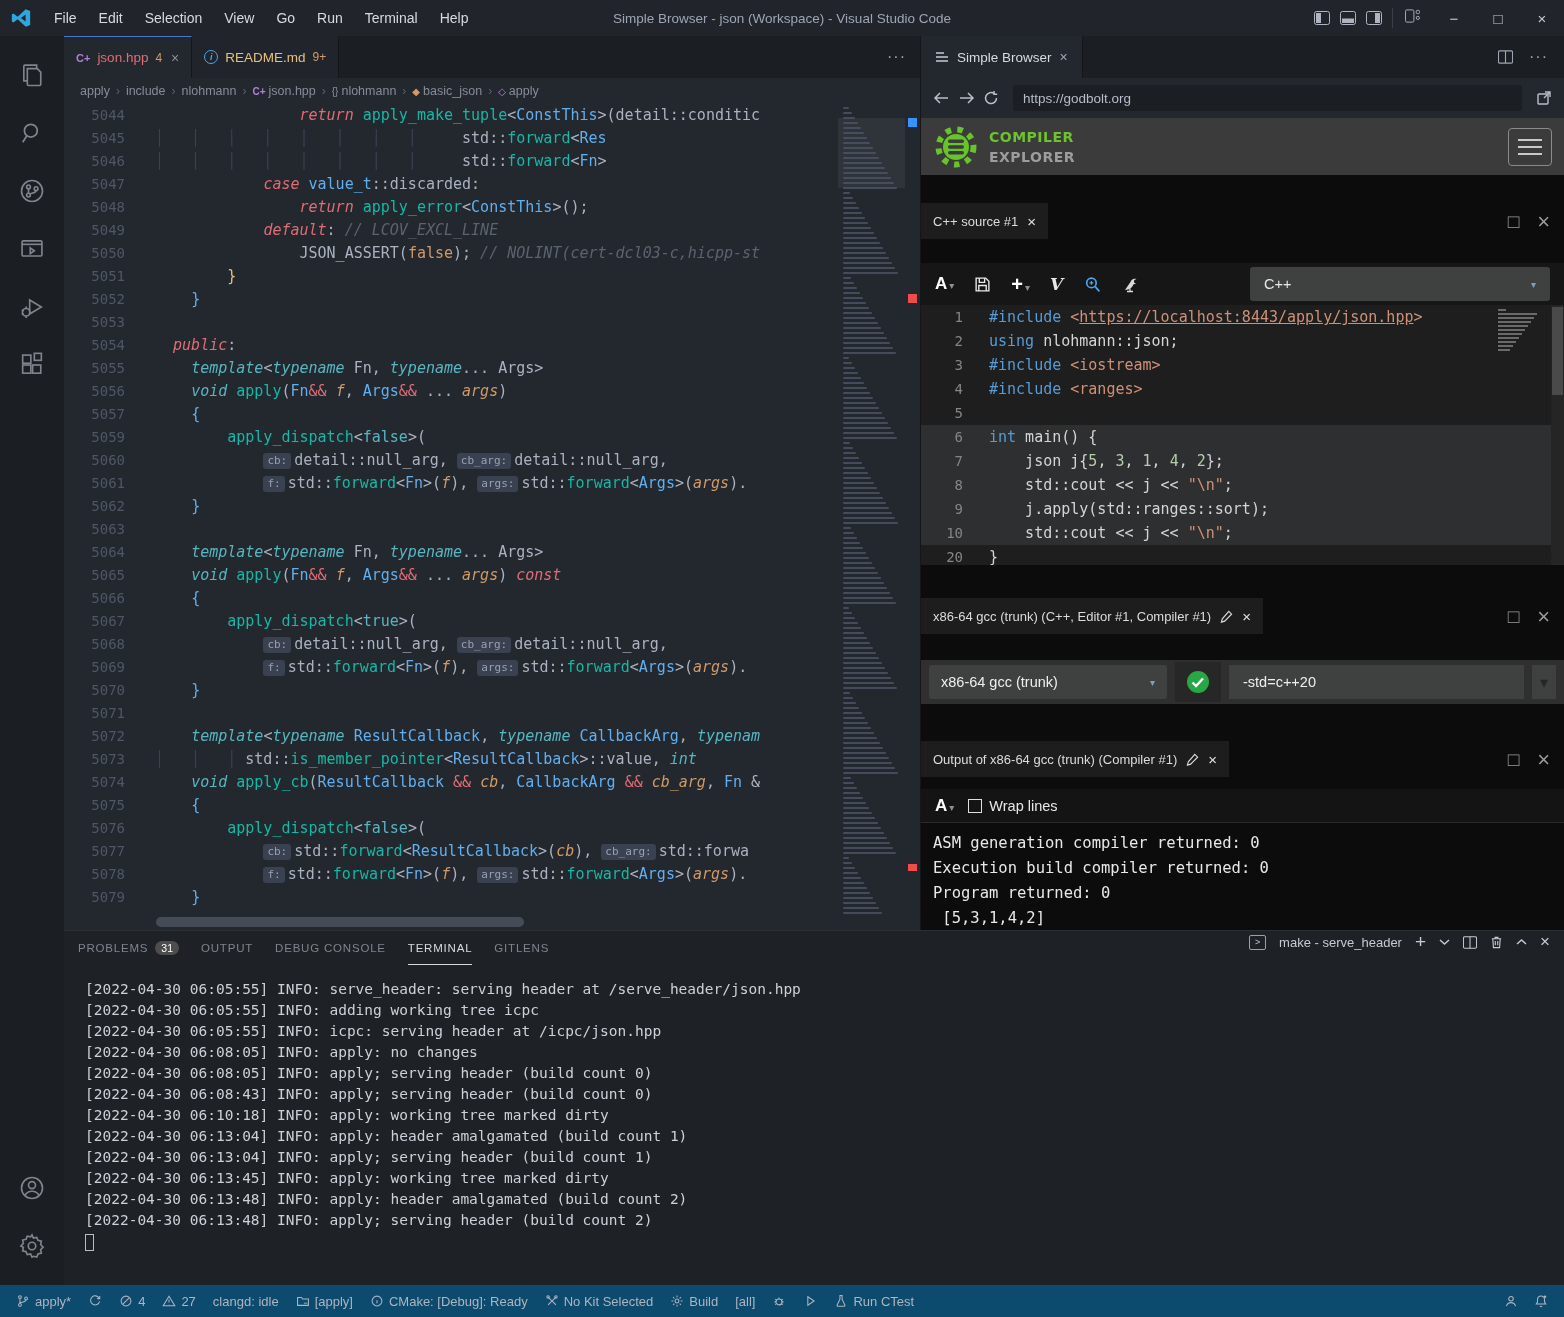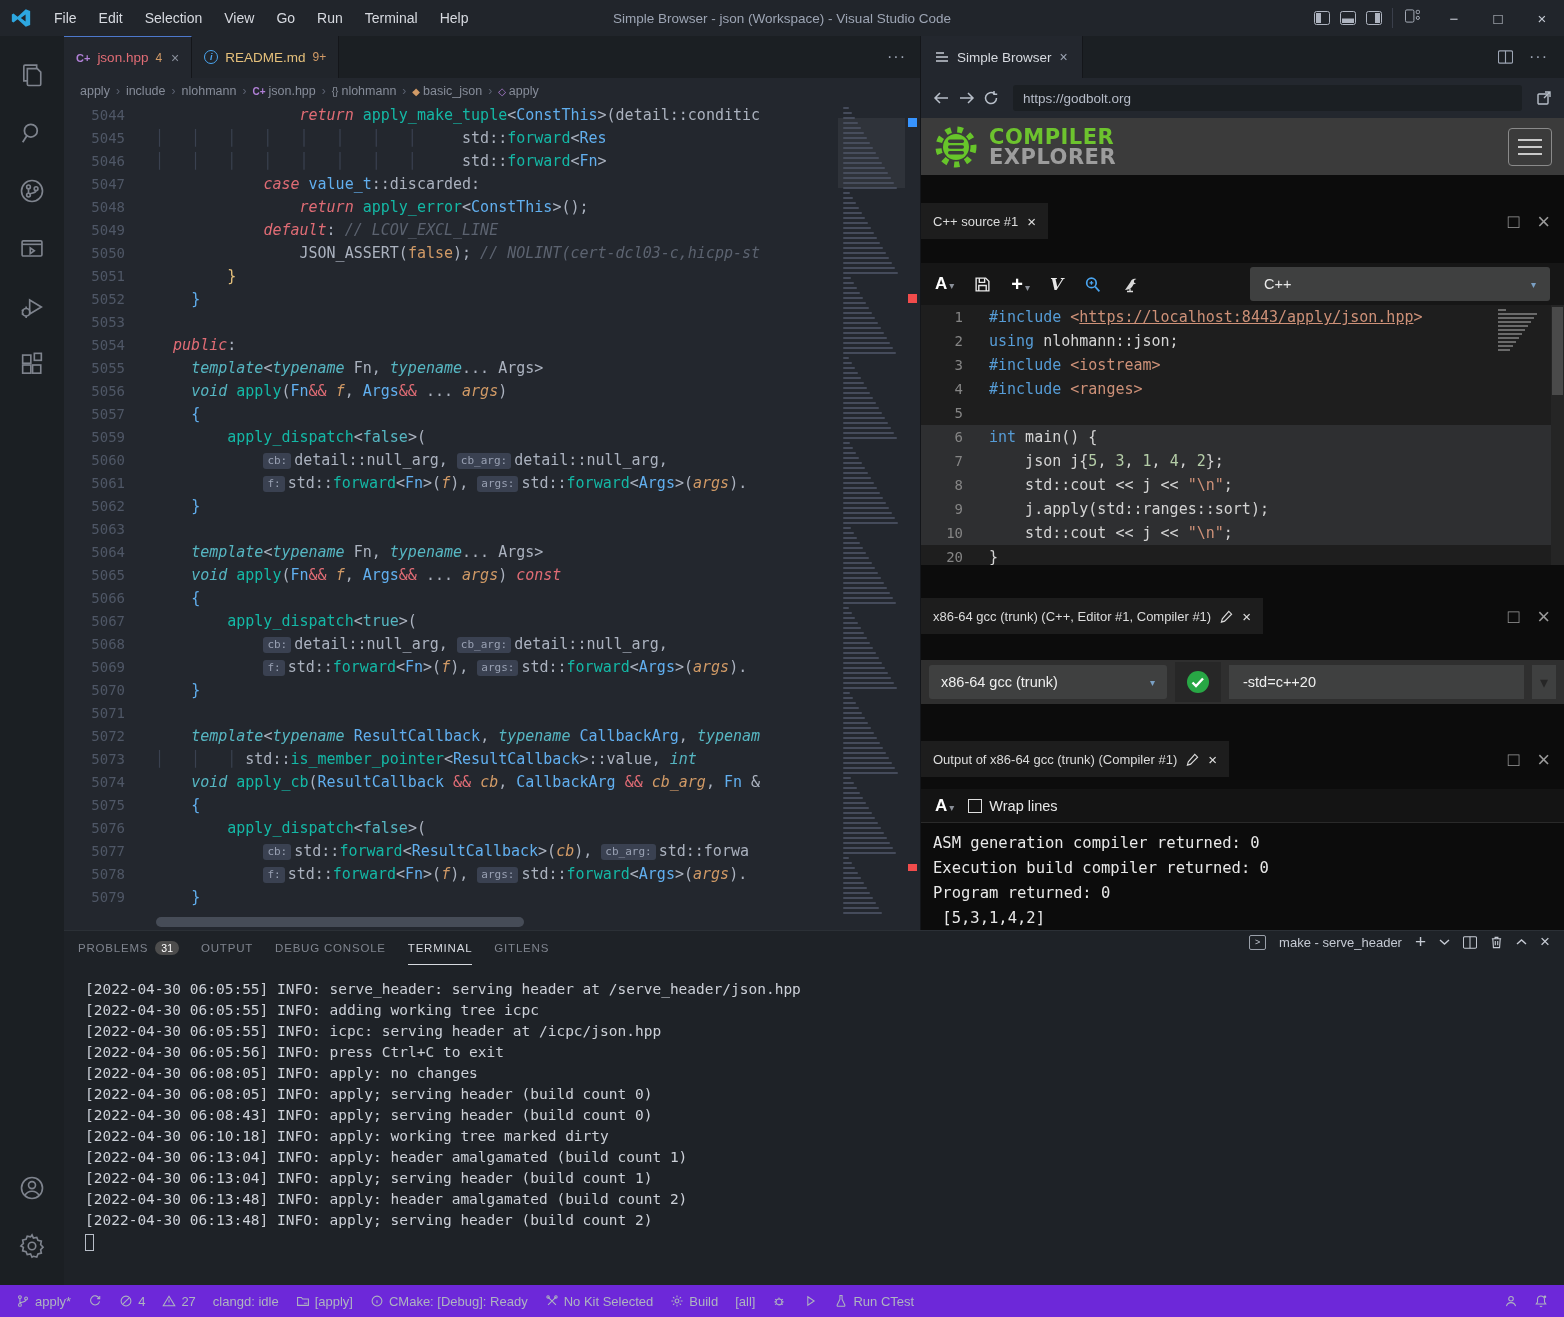--- a/index.html
+++ b/index.html
@@ -72,21 +72,21 @@
   .browser{flex:1;display:flex;flex-direction:column;border-left:1px solid #14161a;min-width:0;}
   .btabbar{height:42px;background:#1b1f23;display:flex;align-items:stretch;}
   .btab{display:flex;align-items:center;gap:8px;background:#23272e;padding:0 14px;font-size:13.5px;color:#d7dae0;border-right:1px solid #14161a;}
   .btab .x{color:#9da5b4;font-size:14px;}
   .btab-actions{margin-left:auto;display:flex;align-items:center;gap:16px;padding-right:16px;color:#9da5b4;}
   .bnav{height:40px;background:#23272e;display:flex;align-items:center;gap:8px;padding:0 12px;}
   .bnav .nav-ic{color:#b8bfc9;display:flex;align-items:center;}
   .urlfield{flex:1;height:26px;background:#1b1f23;border-radius:3px;color:#b6bcc8;font-size:13.5px;display:flex;align-items:center;padding:0 10px;margin:0 6px;}
   .bpage{flex:1;background:#0c0c0c;display:flex;flex-direction:column;min-height:0;}
   .cehead{height:57px;background:#3b3b3b;display:flex;align-items:center;padding:0 12px;flex:0 0 57px;}
-  .brand{display:flex;flex-direction:column;margin-left:10px;font-weight:900;font-size:21px;line-height:20px;letter-spacing:.5px;font-family:"DejaVu Sans",sans-serif;}
+  .brand{display:flex;flex-direction:column;margin-left:10px;font-weight:900;font-size:14px;line-height:20px;letter-spacing:.5px;font-family:"DejaVu Sans",sans-serif;}
   .brand .w1{color:#6dc32e;}
   .brand .w2{color:#9d9d9d;}
   .hamb{margin-left:auto;width:44px;height:38px;border:1px solid #8a8a8a;border-radius:4px;display:flex;flex-direction:column;justify-content:center;align-items:center;gap:5px;}
   .hamb b{display:block;width:24px;height:2px;background:#c9c9c9;}
 
   .pane-headrow{height:36px;background:#0c0c0c;display:flex;align-items:flex-start;position:relative;margin-top:28px;}
   .pane-tab{background:#1d1d1d;height:36px;display:flex;align-items:center;gap:9px;padding:0 12px;color:#dcdcdc;font-size:13px;}
   .pane-tab .x{font-size:15px;color:#e0e0e0;}
   .pane-winbtns{position:absolute;right:14px;top:6px;display:flex;gap:18px;color:#9a9a9a;font-size:19px;align-items:center;}
   .pane-spacer{background:#0c0c0c;}
@@ -129,21 +129,21 @@
   .pbadge{background:#4d4d4d;color:#fff;border-radius:9px;font-size:10.5px;padding:1px 6px;letter-spacing:0;}
   .panelhead-right{margin-left:auto;display:flex;align-items:center;gap:13px;color:#c5cad3;}
   .prompt-ic{width:17px;height:15px;border:1px solid #9aa0aa;border-radius:2px;font-size:9px;display:flex;align-items:center;justify-content:center;color:#c5cad3;}
   .term-label{font-size:13px;color:#c5cad3;}
   .ph-ic{display:flex;align-items:center;color:#c5cad3;font-size:15px;}
   .term{flex:1;padding:14px 0 0 21px;overflow:hidden;}
   .tl{height:21px;line-height:21px;font-family:"DejaVu Sans Mono",monospace;font-size:14.5px;color:#ccd0d8;white-space:pre;}
   .term-caret{width:9px;height:17px;border:1px solid #b8bec8;margin-top:3px;}
 
   
-  .statusbar{height:32px;background:#6d28d9;display:flex;align-items:center;padding:0 10px;color:#aeb4c0;font-size:13px;}
+  .statusbar{height:32px;background:#0c4a6e;display:flex;align-items:center;padding:0 10px;color:#aeb4c0;font-size:13px;}
   .sb-left{display:flex;align-items:center;gap:5px;}
   .sb-item{display:flex;align-items:center;gap:5px;padding:0 6px;height:22px;white-space:nowrap;}
   .sb-item svg{display:block;}
   .sb-right{margin-left:auto;display:flex;align-items:center;gap:4px;}
 </style>
 </head>
 <body>
 
 <div class="root">
 
@@ -731,27 +731,27 @@
                   <path d="M1 6l4.5-4L10 6"></path>
                 </svg>
               </span>
             <span class="ph-ic" style="font-size:17px;">×</span>
           </div>
         </div>
         <div class="term">
             <div class="tl">[2022-04-30 06:05:55] INFO: serve_header: serving header at /serve_header/json.hpp</div>
             <div class="tl">[2022-04-30 06:05:55] INFO: adding working tree icpc</div>
             <div class="tl">[2022-04-30 06:05:55] INFO: icpc: serving header at /icpc/json.hpp</div>
-            <div class="tl">[2022-04-30 06:05:56] INFO: press Ctrl+C to exit</div>
             <div class="tl">[2022-04-30 06:08:05] INFO: apply: no changes</div>
             <div class="tl">[2022-04-30 06:08:05] INFO: apply; serving header (build count 0)</div>
             <div class="tl">[2022-04-30 06:08:43] INFO: apply; serving header (build count 0)</div>
             <div class="tl">[2022-04-30 06:10:18] INFO: apply: working tree marked dirty</div>
             <div class="tl">[2022-04-30 06:13:04] INFO: apply: header amalgamated (build count 1)</div>
             <div class="tl">[2022-04-30 06:13:04] INFO: apply; serving header (build count 1)</div>
+            <div class="tl">[2022-04-30 06:13:45] INFO: apply: working tree marked dirty</div>
             <div class="tl">[2022-04-30 06:13:48] INFO: apply: header amalgamated (build count 2)</div>
             <div class="tl">[2022-04-30 06:13:48] INFO: apply; serving header (build count 2)</div>
             <div class="term-caret"></div>
           </div>
       </div>
     </div>
   </div>
 
   <div class="statusbar">
     <div class="sb-left">

